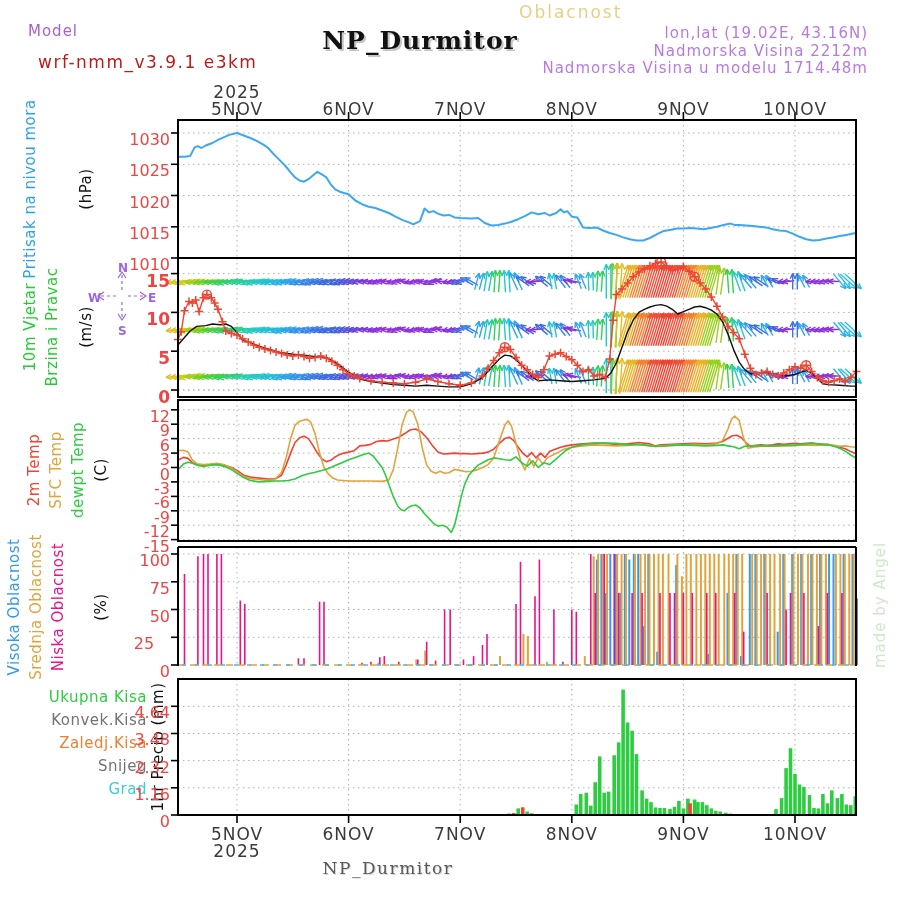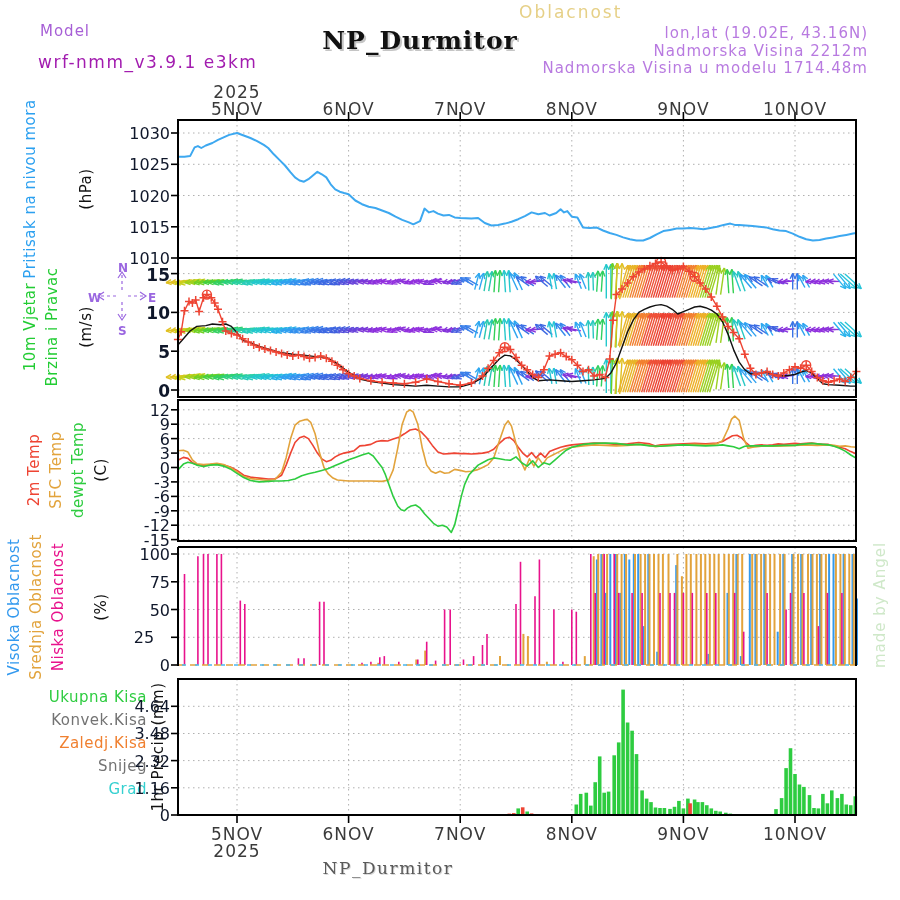--- a/index.html
+++ b/index.html
@@ -3,29 +3,29 @@
 <meta charset="utf-8">
 <style>
   html,body{margin:0;padding:0;background:#fff;}
   #stage{position:relative;width:900px;height:900px;background:#fff;overflow:hidden;
          font-family:"DejaVu Sans", sans-serif;}
   #chart-svg{position:absolute;left:0;top:0;}
   .txt{position:absolute;white-space:nowrap;}
   .rot{transform:translate(-50%,-50%) rotate(-90deg);transform-origin:center center;}
   .meteogram{color:#e6d087;font-size:17px;letter-spacing:2px;}
   .model-lbl{color:#a75fd6;font-size:15px;letter-spacing:1px;}
-  .model-name{color:#a21caf;font-size:17px;letter-spacing:1.5px;}
+  .model-name{color:#b91c1c;font-size:17px;letter-spacing:1.5px;}
   .main-title{color:#111;font-size:25px;font-weight:bold;font-family:"DejaVu Serif",serif;
               letter-spacing:1px;text-shadow:2px 2px 0 rgba(150,150,150,.55);}
   .violet{color:#b87ae0;font-size:15px;letter-spacing:1px;text-align:right;}
   .watermark{color:#cfe8c9;font-size:15px;letter-spacing:1px;}
   .footer-station{color:#5a5a5a;font-size:17px;letter-spacing:1.5px;font-family:"DejaVu Serif",serif;
                   text-shadow:1px 1px 0 #d8d8d8;}
   .axis-lbl{font-size:17px;color:#3a3a3a;letter-spacing:1px;text-align:center;}
-  .ytick{font-size:16px;color:#0f172a;text-align:right;width:52px;}
+  .ytick{font-size:16px;color:#ef4444;text-align:right;width:52px;margin-top:6px;}
   .ytick.bold{font-weight:bold;font-size:17px;}
   .panel-lbl{font-size:15px;letter-spacing:.5px;}
   .unit-lbl{color:#111;font-size:15px;letter-spacing:.5px;}
   .legend-right{position:absolute;right:753px;text-align:right;font-size:15px;letter-spacing:.5px;}
   .compass-letter{position:absolute;color:#9a66e0;font-size:12px;font-weight:bold;}
 </style>
 </head>
 <body>
 
 <div id="stage">
@@ -1986,21 +1986,21 @@
       <line x1="171.0" y1="581.8" x2="178.0" y2="581.8" stroke="#000" stroke-width="1.6"></line>
       <line x1="171.0" y1="554.0" x2="178.0" y2="554.0" stroke="#000" stroke-width="1.6"></line>
       <line x1="171.0" y1="815.0" x2="178.0" y2="815.0" stroke="#000" stroke-width="1.6"></line>
       <line x1="171.0" y1="787.8" x2="178.0" y2="787.8" stroke="#000" stroke-width="1.6"></line>
       <line x1="171.0" y1="760.6" x2="178.0" y2="760.6" stroke="#000" stroke-width="1.6"></line>
       <line x1="171.0" y1="733.5" x2="178.0" y2="733.5" stroke="#000" stroke-width="1.6"></line>
       <line x1="171.0" y1="706.3" x2="178.0" y2="706.3" stroke="#000" stroke-width="1.6"></line>
     </svg>
 
   <div class="txt meteogram" style="left:519px;top:2px;">Oblacnost</div>
-  <div class="txt model-lbl" style="left:40px;top:22px;text-align:center;">Model</div>
+  <div class="txt model-lbl" style="left:28px;top:22px;text-align:center;">Model</div>
   <div class="txt model-name" style="left:38px;top:52px;">wrf-nmm_v3.9.1 e3km</div>
   <div class="txt main-title" style="left:420px;top:26px;transform:translateX(-50%);">NP_Durmitor</div>
   <div class="txt violet" style="right:32px;top:24px;">lon,lat (19.02E, 43.16N)</div>
   <div class="txt violet" style="right:32px;top:42px;">Nadmorska Visina 2212m</div>
   <div class="txt violet" style="right:32px;top:59px;">Nadmorska Visina u modelu 1714.48m</div>
 
   <div class="txt rot panel-lbl" style="left:30px;top:189px;color:#2ba0f0;">Pritisak na nivou mora</div>
   <div class="txt rot unit-lbl" style="left:86px;top:189px;">(hPa)</div>
 
   <div class="txt rot panel-lbl" style="left:30px;top:327px;color:#22cc33;">10m Vjetar</div>

